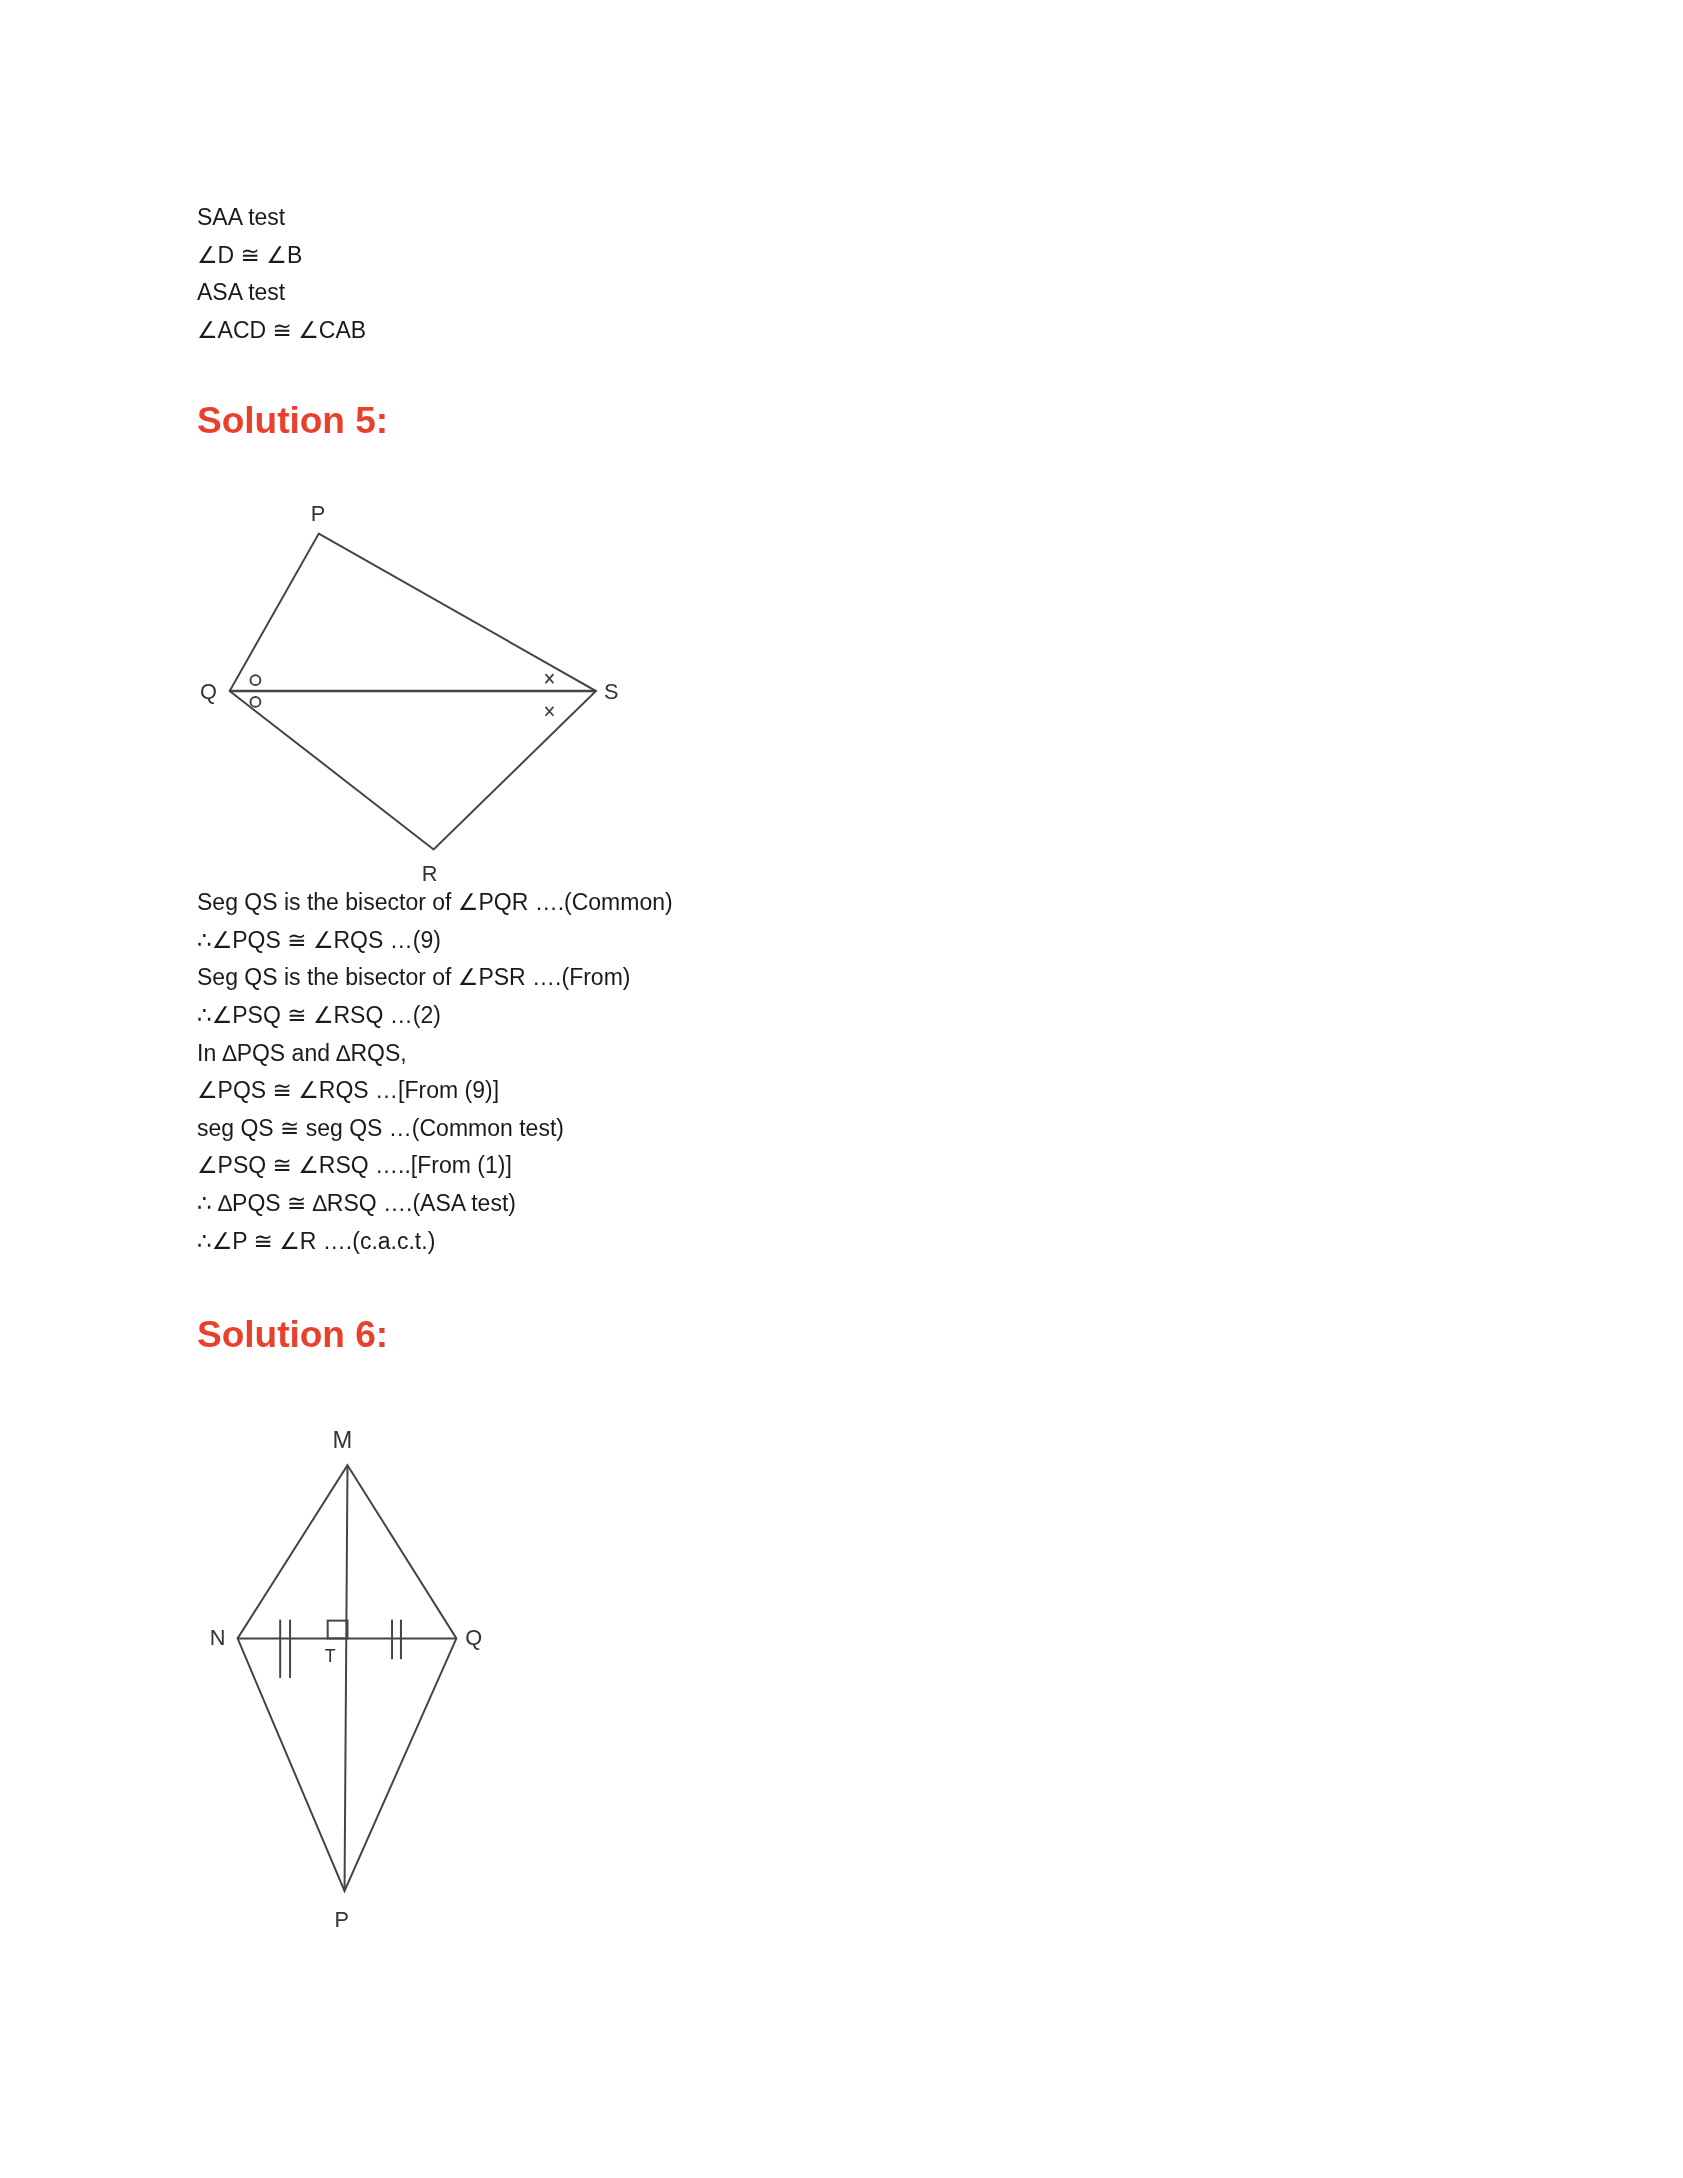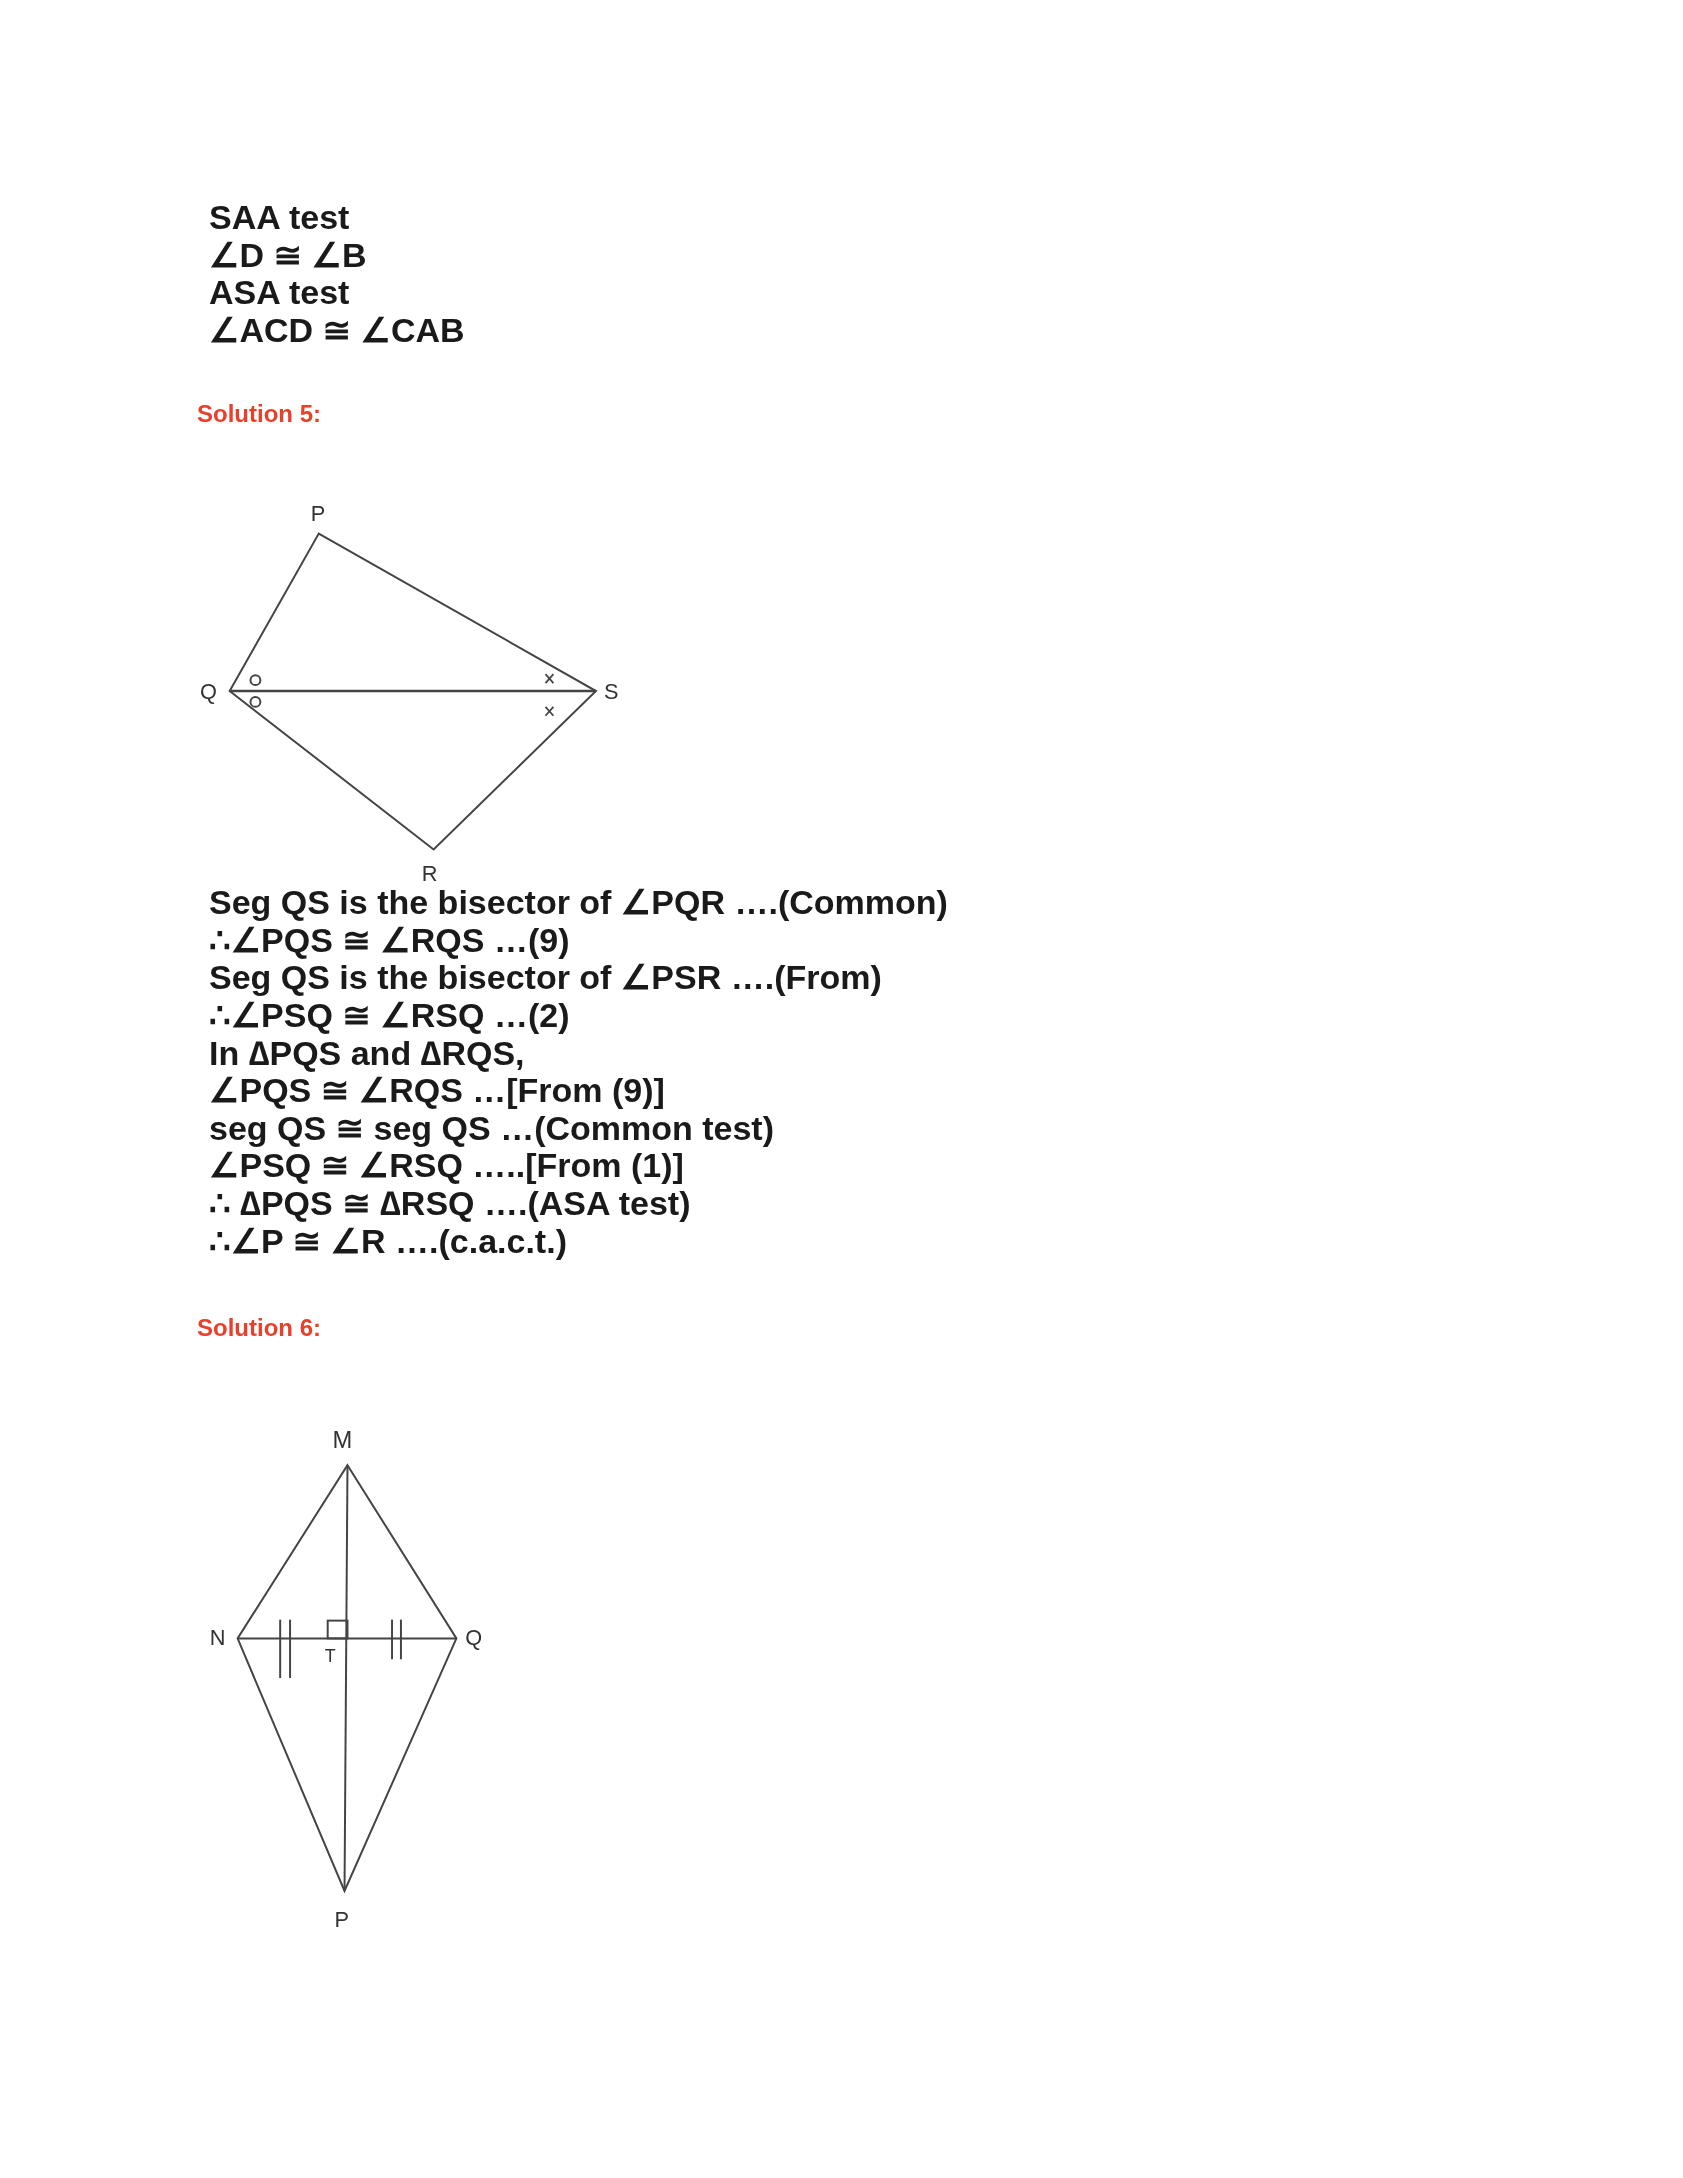--- a/index.html
+++ b/index.html
@@ -1,19 +1,19 @@
 <!DOCTYPE html>
 <html><head>
 <meta charset="utf-8">
 <style>
   html, body { margin: 0; padding: 0; background: #ffffff; }
   body { width: 1683px; height: 2178px; position: relative; overflow: hidden;
          font-family: "Liberation Sans", sans-serif; color: #1a1a1a; }
-  .line { position: absolute; left: 209px; font-size: 34px; line-height: 38px; white-space: pre; font-weight: bold; }
-  .heading { position: absolute; left: 197px; font-size: 24px; font-weight: bold; color: #e8402a; white-space: pre; }
+  .line { position: absolute; left: 197px; font-size: 23px; line-height: 38px; white-space: pre; }
+  .heading { position: absolute; left: 197px; font-size: 37px; font-weight: bold; color: #e8402a; white-space: pre; }
   svg.diagram { position: absolute; left: 0; top: 0; }
   svg text { font-family: "Liberation Sans", sans-serif; fill: #333; }
 </style>
 </head>
 <body>
 
 <div>
   <div class="line" style="top:198px">SAA test</div>
   <div class="line" style="top:236px">∠D ≅ ∠B</div>
   <div class="line" style="top:273px">ASA test</div>

